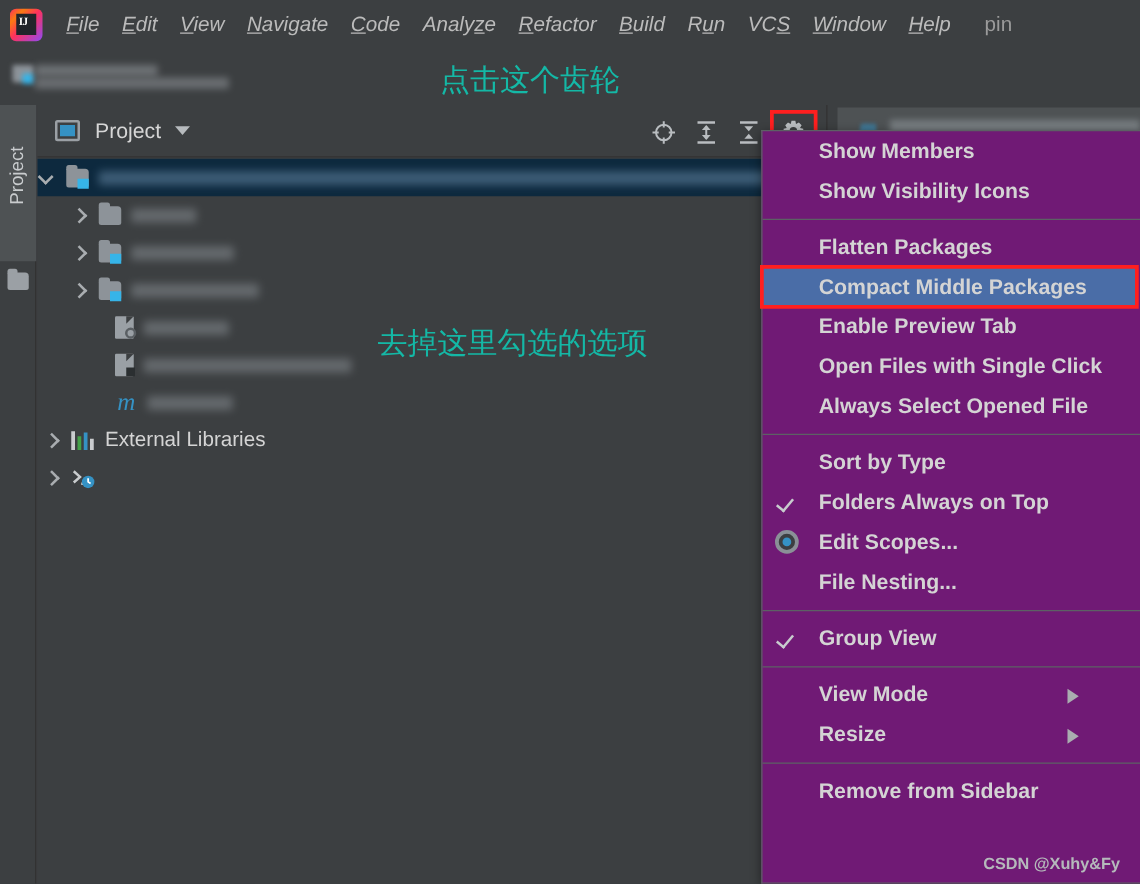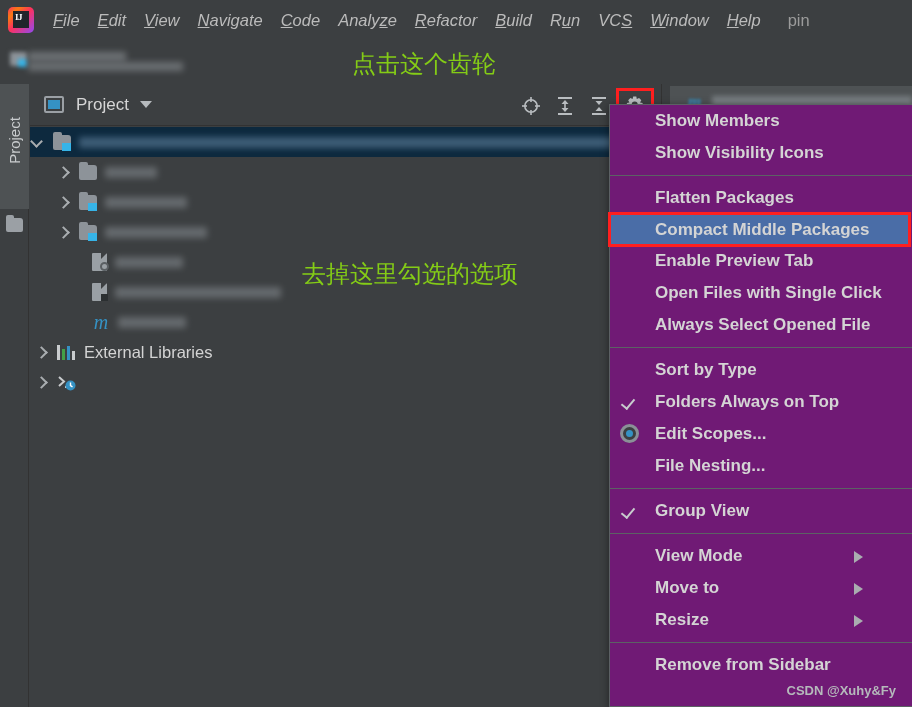--- a/index.html
+++ b/index.html
@@ -195,21 +195,21 @@
     font-size: 17px; font-style: italic; font-weight: bold;
     font-family: "Liberation Serif", serif; filter: blur(1.6px);
   }
   .etab .tb {
     position: absolute; left: 42px; top: 10px; width: 200px; height: 10px;
     background: #7d8387; filter: blur(2.6px); opacity: .85;
   }
 
   
   .annot {
-    position: absolute; color: #84cc16; font-size: 24px;
+    position: absolute; color: #14b8a6; font-size: 24px;
     font-family: Liberation Mono, monospace; white-space: nowrap;
   }
   #annot-gear { left: 352px; top: 48px; }
   #annot-uncheck { left: 302px; top: 234px; margin-top: 24px; }
 
   
   .ctxmenu {
     position: absolute; left: 609px; top: 104px; width: 303px; height: 603px;
     background: #701a75; border: 1px solid #5c6164;
     border-right: none; box-shadow: 0 2px 8px rgba(0,0,0,.45);
@@ -469,24 +469,20 @@
         <span class="check"></span>
         <span class="mlbl">Group View</span>
       </div>
       <div class="msep"></div>
       <div class="mitem">
         <span class="sub"></span>
         <span class="mlbl">View Mode</span>
       </div>
       <div class="mitem">
         <span class="sub"></span>
-        <span class="mlbl">Move to</span>
-      </div>
-      <div class="mitem">
-        <span class="sub"></span>
         <span class="mlbl">Resize</span>
       </div>
       <div class="msep"></div>
       <div class="mitem">
         <span class="mlbl">Remove from Sidebar</span>
       </div>
       <div class="watermark">CSDN @Xuhy&amp;Fy</div>
     </div>
 
 </div>

